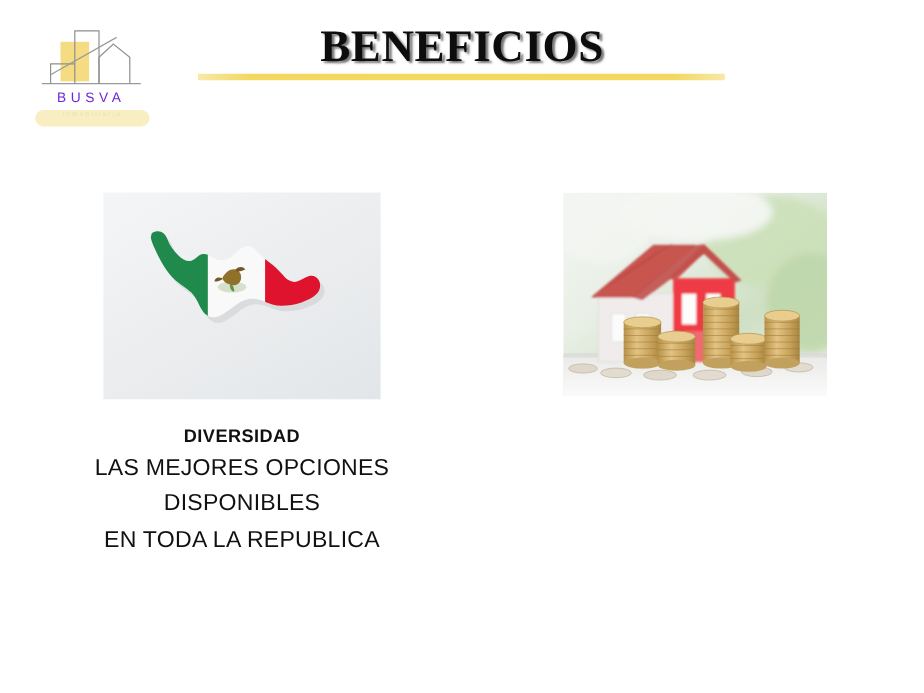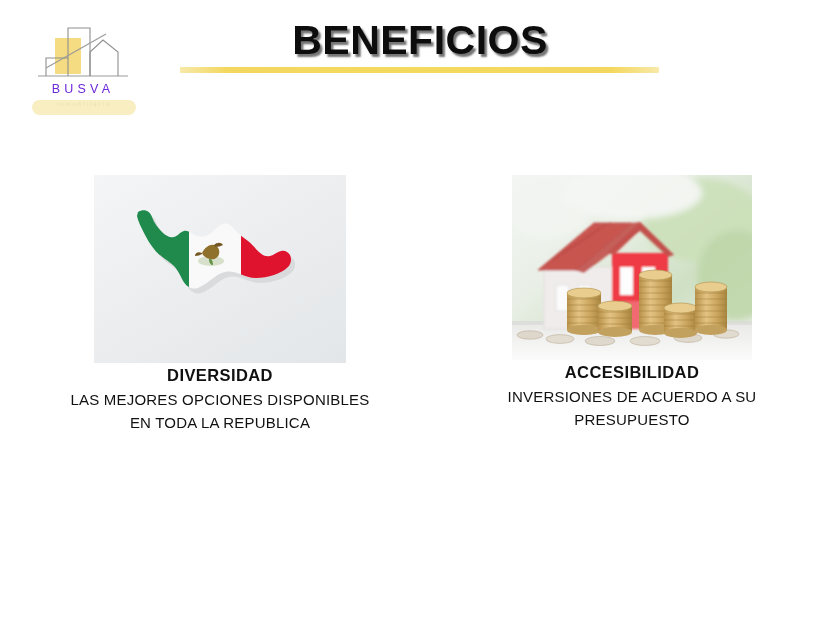--- a/index.html
+++ b/index.html
@@ -77,21 +77,21 @@
     position: absolute;
     left: 180px;
     top: 17px;
     width: 480px;
     text-align: center;
     font-size: 41px;
     font-weight: bold;
     color: #0d0d0d;
     letter-spacing: 0.5px;
     text-shadow: 2.5px 2.5px 2px rgba(0,0,0,0.55);
-    font-family: Liberation Sans, sans-serif;
+    font-family: Liberation Serif, serif;
   }
   .title-rule {
     position: absolute;
     left: 180px;
     top: 67px;
     width: 479px;
     height: 6px;
     background: linear-gradient(to right, #f7e9a8 0%, #f3d75e 10%, #f4d95f 50%, #f3d75e 90%, #f7e9a8 100%);
     border-radius: 1px;
   }
@@ -120,32 +120,33 @@
     background: #ffffff;
   }
 
   
   .map-svg { position:absolute; left:0; top:0; width:252px; height:188px; }
 
   
   .house-svg { position:absolute; left:0; top:0; width:240px; height:185px; }
 
   .caption {
+    margin-top: 22px;
     text-align: center;
     color: #111111;
     font-family: "Liberation Sans", sans-serif;
   }
   .caption-head {
     font-size: 16.5px;
     font-weight: bold;
     letter-spacing: 0.4px;
     line-height: 1.5;
   }
   .caption-body {
-    font-size: 15px;
+    font-size: 21px;
     font-weight: 400;
     letter-spacing: 0.2px;
     line-height: 1.55;
     white-space: pre-line;
   }
 </style>
 </head>
 <body>
 
 <div class="slide">
@@ -366,20 +367,15 @@
                 <line x1="183" y1="136" x2="215" y2="136"></line>
               <line x1="183" y1="142" x2="215" y2="142"></line>
                 <line x1="183" y1="148" x2="215" y2="148"></line>
             </g>
             <ellipse cx="199" cy="112" rx="16" ry="5" fill="#e8cd8f" stroke="#b79a55" stroke-width="0.7"></ellipse>
             <ellipse cx="199" cy="155" rx="16" ry="5" fill="#c2a05d"></ellipse>
           </g>
         </g>
       </svg>
     </div>
-    <div class="caption">
-      <div class="caption-head">ACCESIBILIDAD</div>
-      <div class="caption-body">INVERSIONES DE ACUERDO A SU
-PRESUPUESTO</div>
-    </div>
   </div>
 
 </div>
 
 </body></html>

